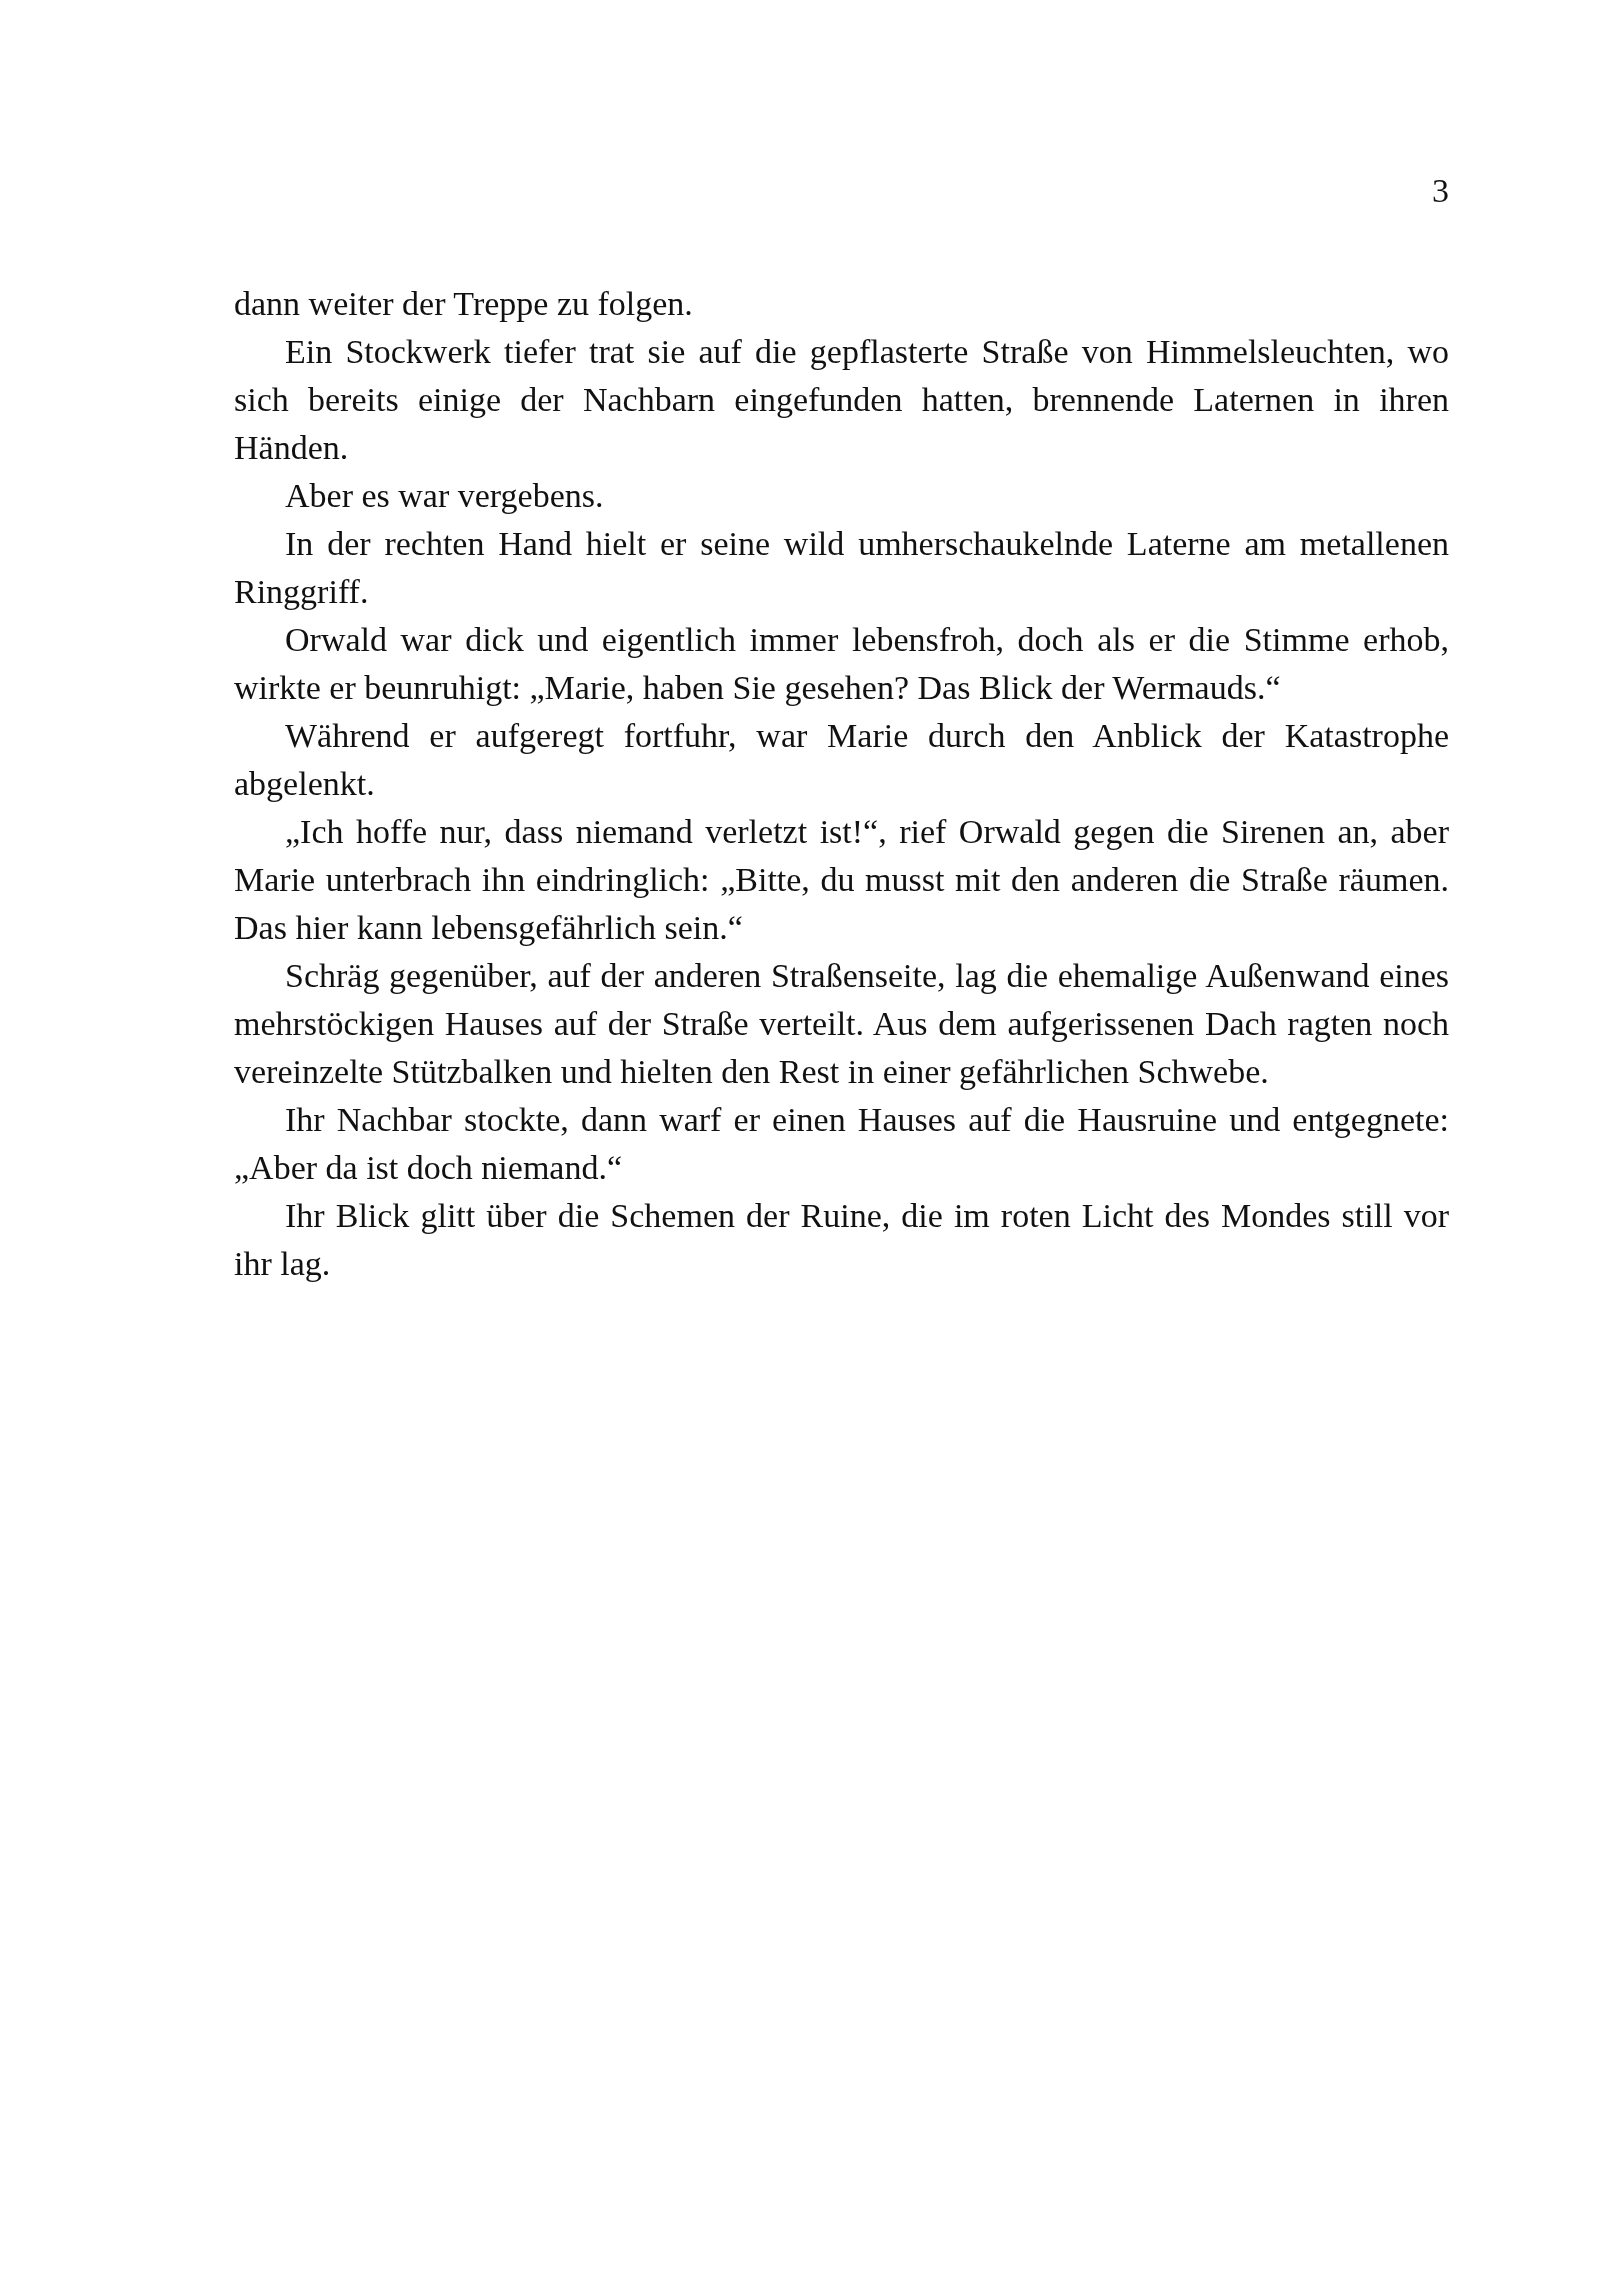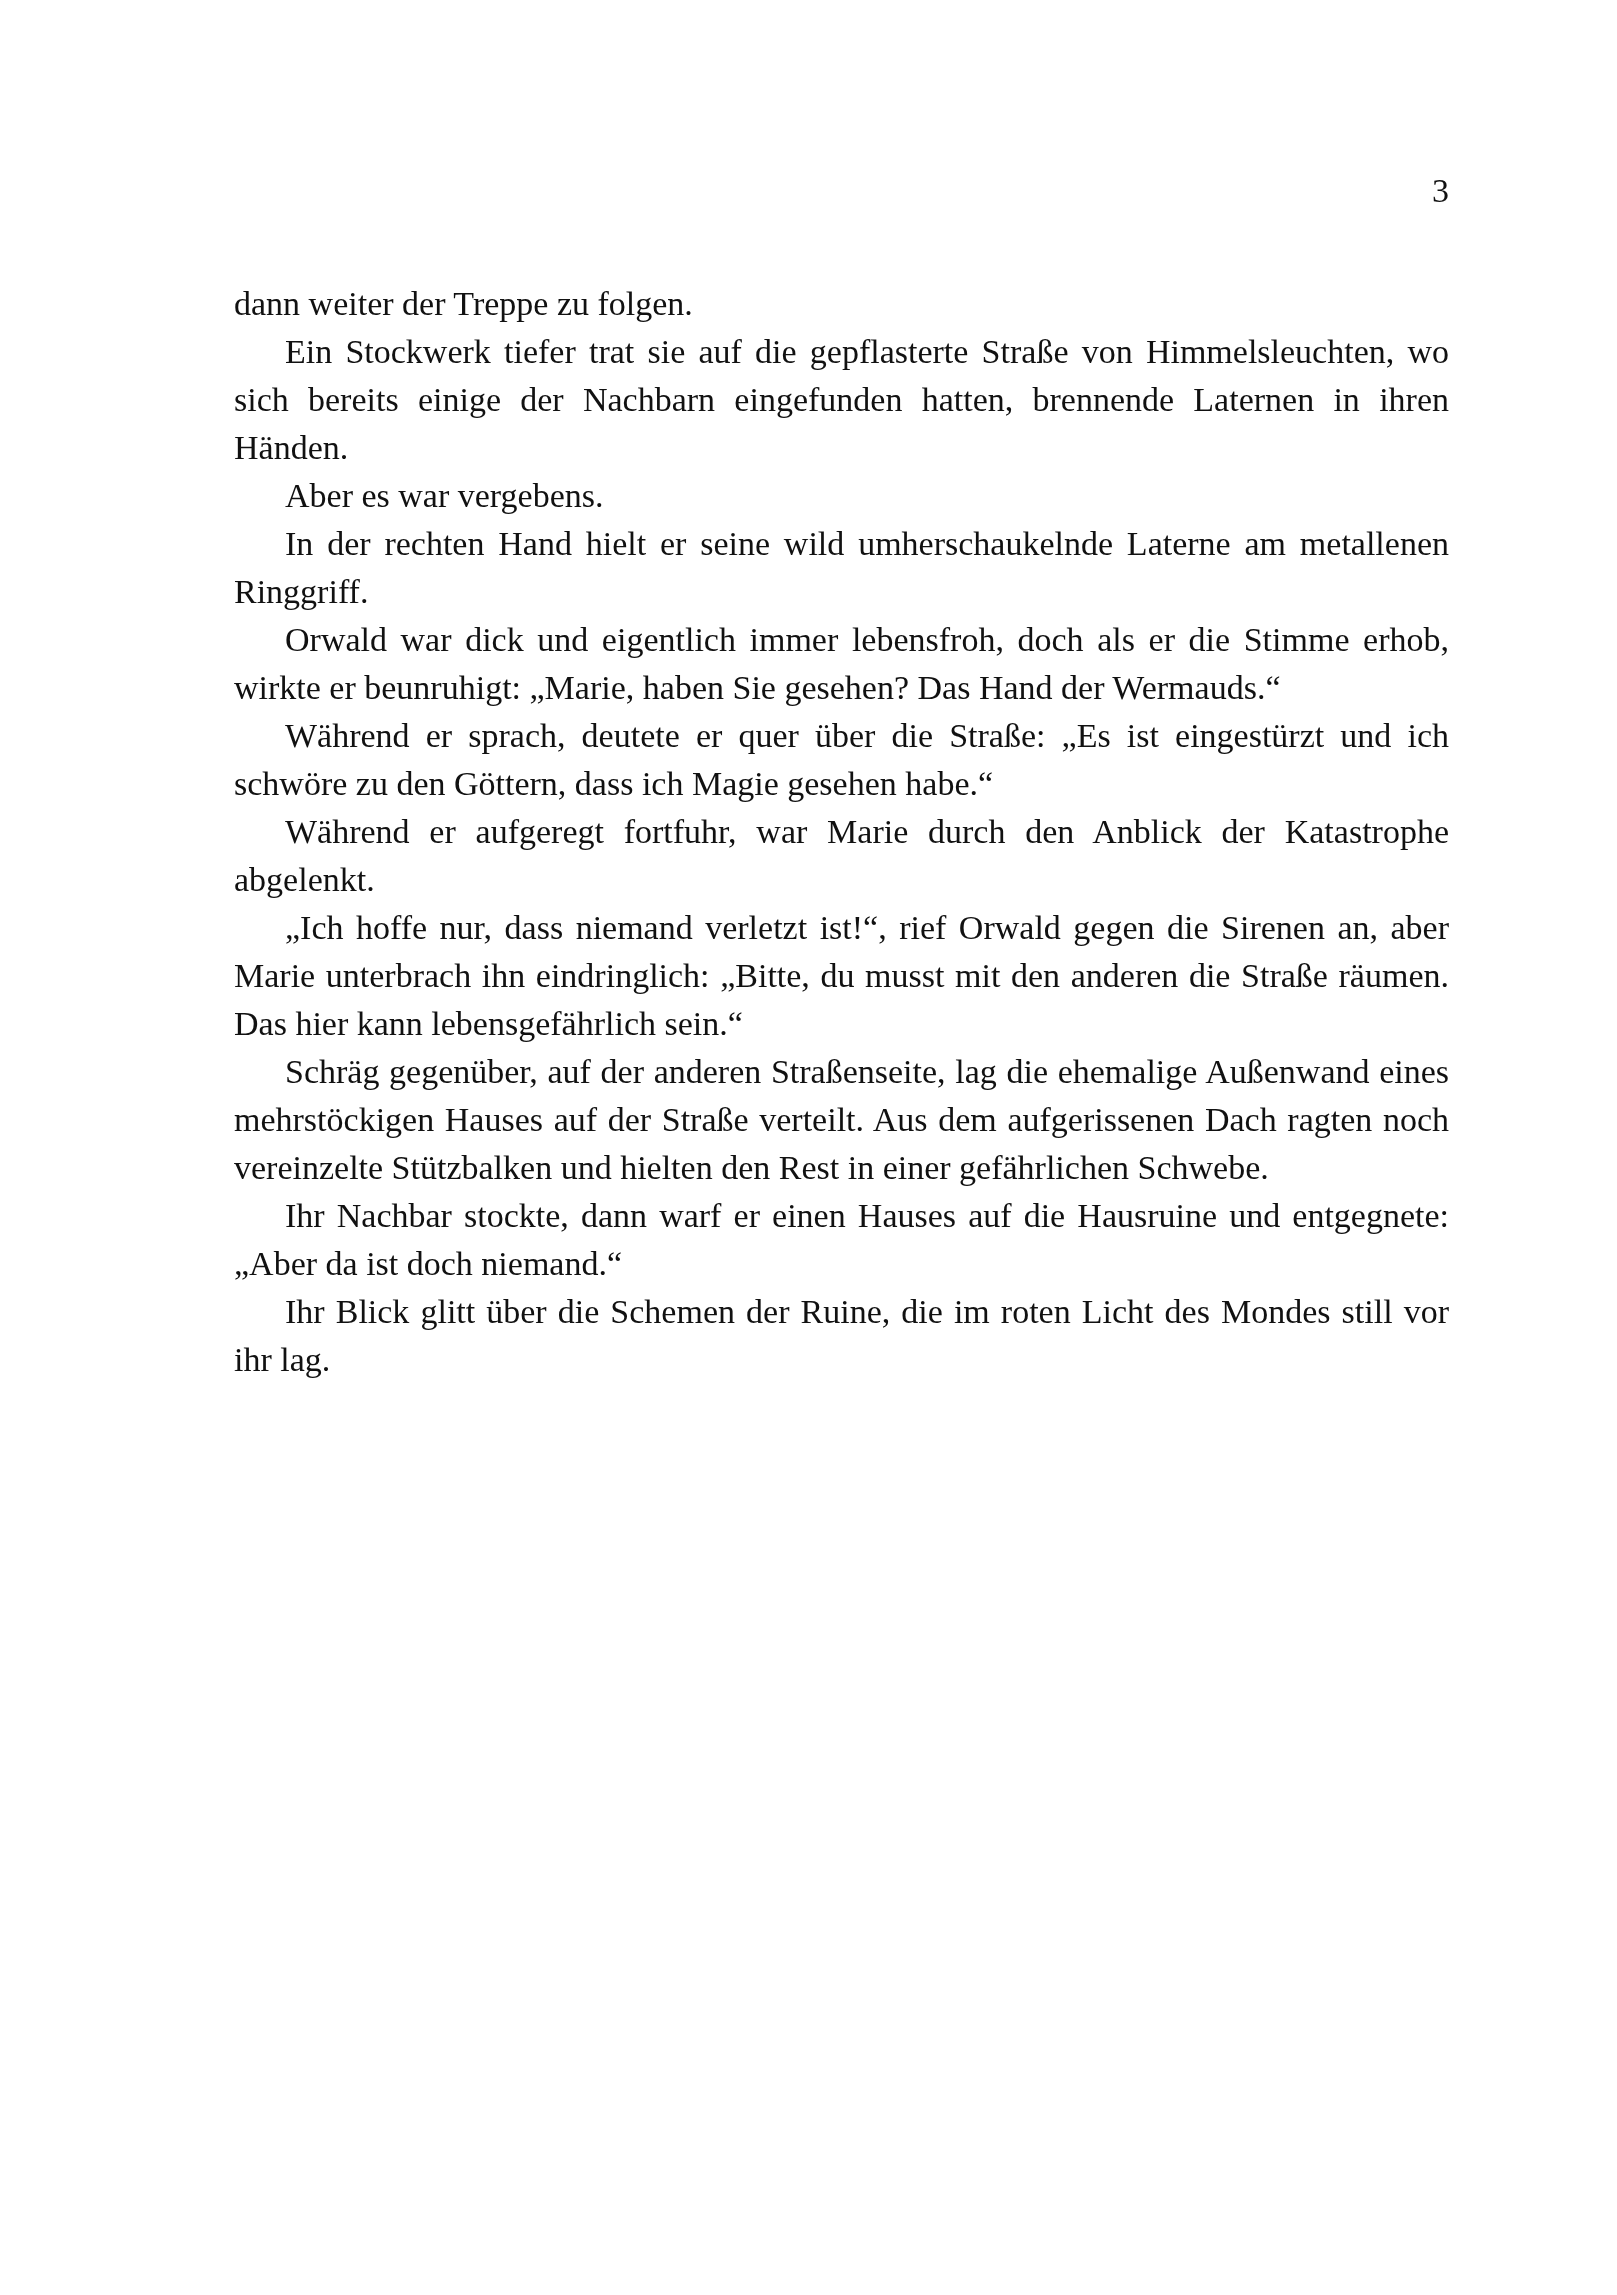--- a/index.html
+++ b/index.html
@@ -55,22 +55,21 @@
 
 <div class="page">
 
   <div class="page-number">3</div>
 
   <div class="text-block">
     <p class="noindent">dann weiter der Treppe zu folgen.</p>
     <p>Ein Stockwerk tiefer trat sie auf die gepflasterte Straße von Himmelsleuchten, wo sich bereits einige der Nachbarn eingefunden hatten, brennende Laternen in ihren Händen.</p>
     <p>Aber es war vergebens.</p>
     <p>In der rechten Hand hielt er seine wild umherschaukelnde Laterne am metallenen Ringgriff.</p>
-    <p>Orwald war dick und eigentlich immer lebensfroh, doch als er die Stimme erhob, wirkte er beunruhigt: „Marie, haben Sie gesehen? Das Hand der Wermauds.“</p>
-    <p>Während er sprach, deutete er quer über die Straße: „Es ist eingestürzt und ich schwöre zu den Göttern, dass ich Magie gesehen habe.“</p>
+    <p>Orwald war dick und eigentlich immer lebensfroh, doch als er die Stimme erhob, wirkte er beunruhigt: „Marie, haben Sie gesehen? Das Blick der Wermauds.“</p>
     <p>Während er aufgeregt fortfuhr, war Marie durch den Anblick der Katastrophe abgelenkt.</p>
     <p>„Ich hoffe nur, dass niemand verletzt ist!“, rief Orwald gegen die Sirenen an, aber Marie unterbrach ihn eindringlich: „Bitte, du musst mit den anderen die Straße räumen. Das hier kann lebensgefährlich sein.“</p>
     <p>Schräg gegenüber, auf der anderen Straßenseite, lag die ehemalige Außenwand eines mehrstöckigen Hauses auf der Straße verteilt. Aus dem aufgerissenen Dach ragten noch vereinzelte Stützbalken und hielten den Rest in einer gefährlichen Schwebe.</p>
     <p>Ihr Nachbar stockte, dann warf er einen Hauses auf die Hausruine und entgegnete: „Aber da ist doch niemand.“</p>
     <p>Ihr Blick glitt über die Schemen der Ruine, die im roten Licht des Mondes still vor ihr lag.</p>
   </div>
 
 </div>
 
 

